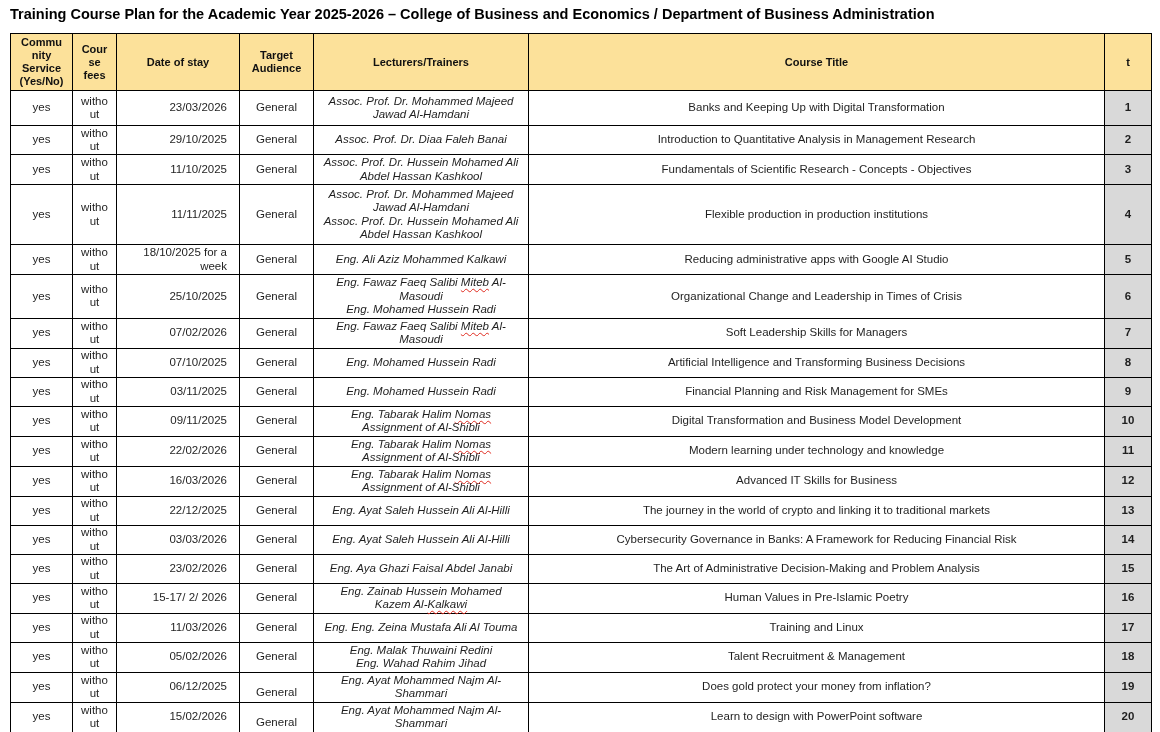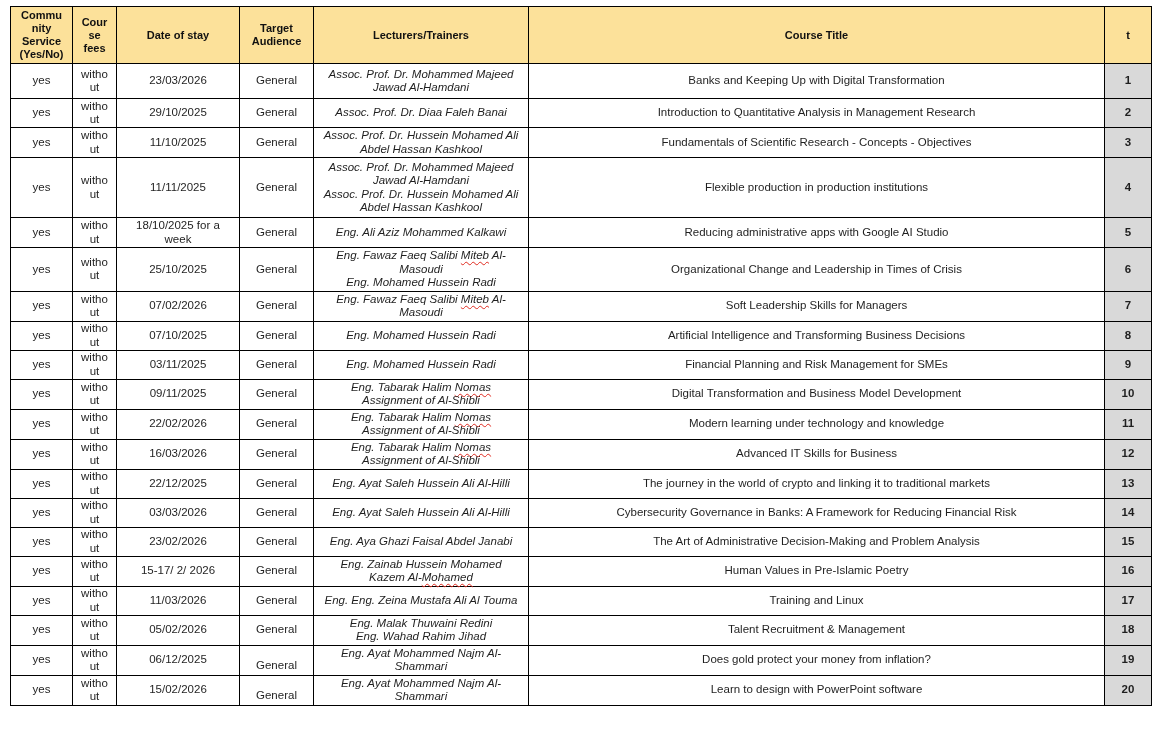--- a/index.html
+++ b/index.html
@@ -41,21 +41,21 @@
     color: #111;
   }
   th.col-cs { padding: 2px 7px; }
   th.col-fees { padding: 2px 6px; text-align: center; }
   .course-table td {
     font-size: 11.5px;
     line-height: 13.5px;
     padding: 1px 4px;
   }
   td.col-fees { padding: 0 8px; }
-  td.col-date { padding: 1px 12px; }
+  td.col-date { padding: 1px 12px; text-align: right; }
   td.col-lect { padding: 1px 7px; white-space: pre-line; font-style: italic; }
   td.col-num {
     background: var(--numcol-bg, #D9D9D9);
     font-weight: bold;
   }
   col.col-cs   { width: 62px; }
   col.col-fees { width: 44px; }
   col.col-date { width: 123px; }
   col.col-aud  { width: 74px; }
   col.col-lect { width: 215px; }
@@ -70,20 +70,21 @@
     text-decoration-style: wavy;
     text-decoration-color: var(--spell-color, #E02B20);
     text-decoration-thickness: 1px;
     text-underline-offset: 2px;
   }
 </style>
 </head>
 <body>
 
 <div class="page">
+  <div class="doc-title">Training Course Plan for the Academic Year 2025-2026 – College of Business and Economics / Department of Business Administration</div>
 
   <table class="course-table">
     <colgroup>
       <col class="col-cs">
         <col class="col-fees">
         <col class="col-date">
         <col class="col-aud">
       <col class="col-lect">
         <col class="col-title">
         <col class="col-num">
@@ -235,21 +236,21 @@
           <td class="col-aud">General</td>
           <td class="col-lect">Eng. Aya Ghazi Faisal Abdel Janabi</td>
           <td class="col-title">The Art of Administrative Decision-Making and Problem Analysis</td>
           <td class="col-num">15</td>
         </tr>
         <tr>
           <td class="col-cs">yes</td>
           <td class="col-fees">without</td>
           <td class="col-date">15-17/ 2/ 2026</td>
           <td class="col-aud">General</td>
-          <td class="col-lect">Eng. Zainab Hussein Mohamed Kazem Al-<span class="misspelled">Mohamed</span></td>
+          <td class="col-lect">Eng. Zainab Hussein Mohamed Kazem Al-<span class="misspelled">Kalkawi</span></td>
           <td class="col-title">Human Values in Pre-Islamic Poetry</td>
           <td class="col-num">16</td>
         </tr>
         <tr>
           <td class="col-cs">yes</td>
           <td class="col-fees">without</td>
           <td class="col-date">11/03/2026</td>
           <td class="col-aud">General</td>
           <td class="col-lect">Eng. Eng. Zeina Mustafa Ali Al Touma</td>
           <td class="col-title">Training and Linux</td>

